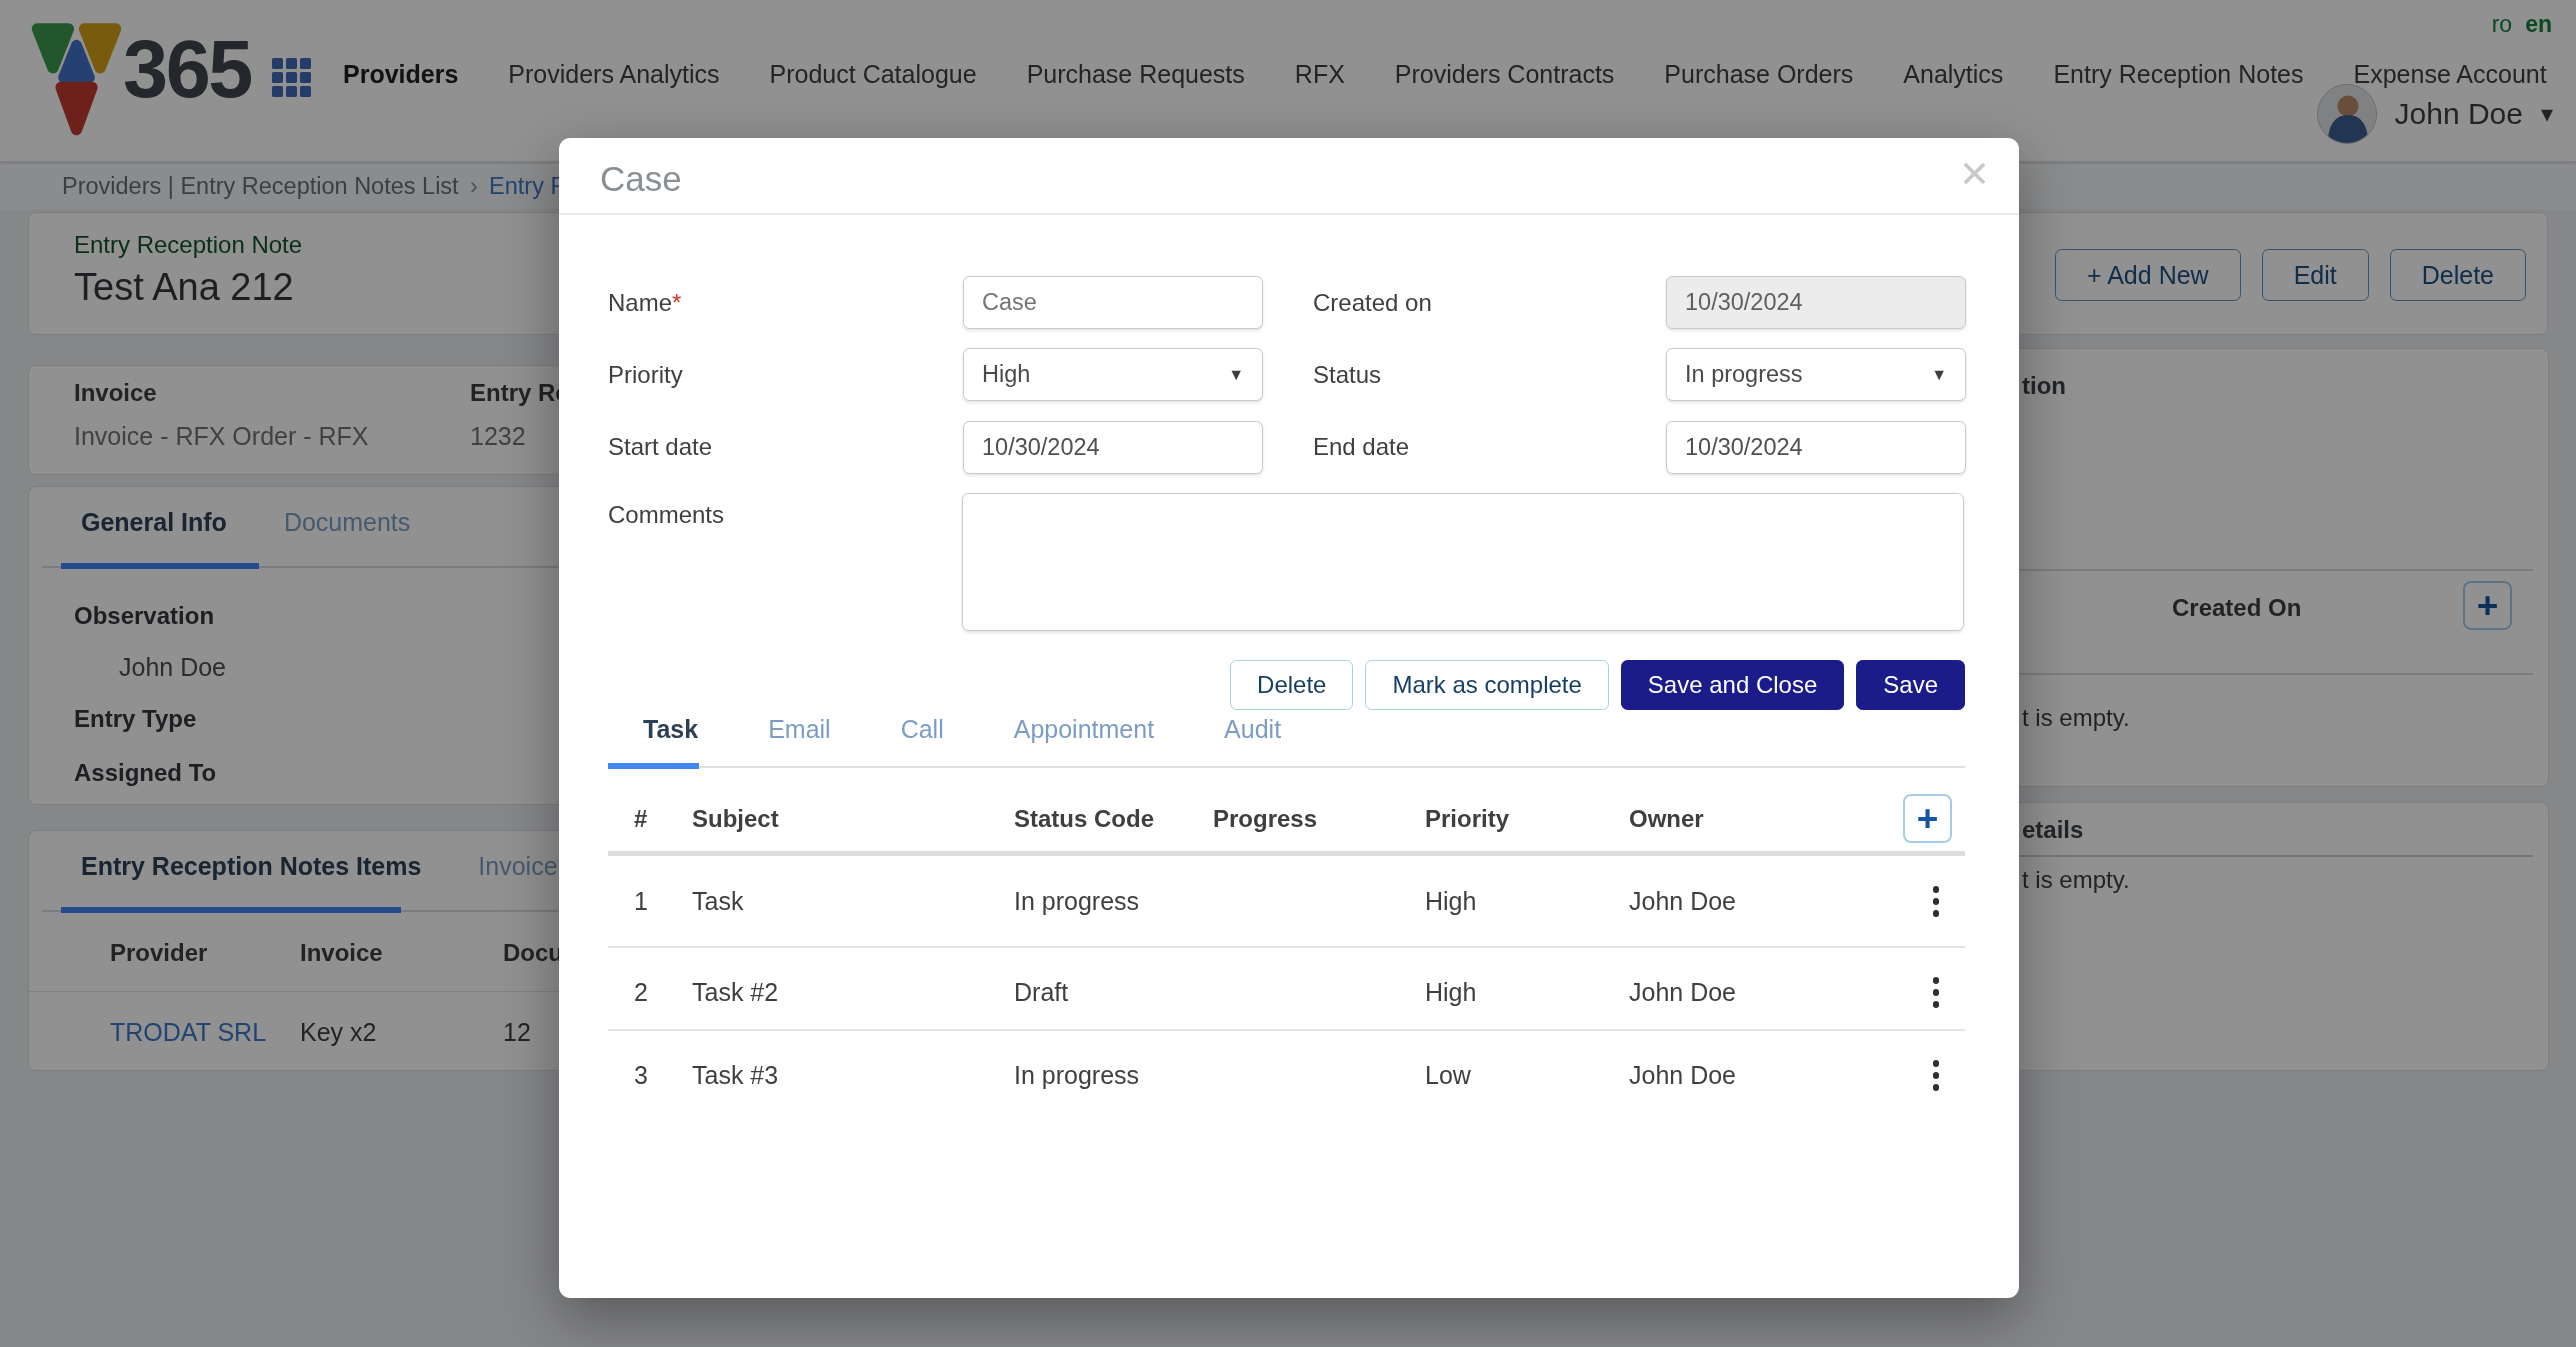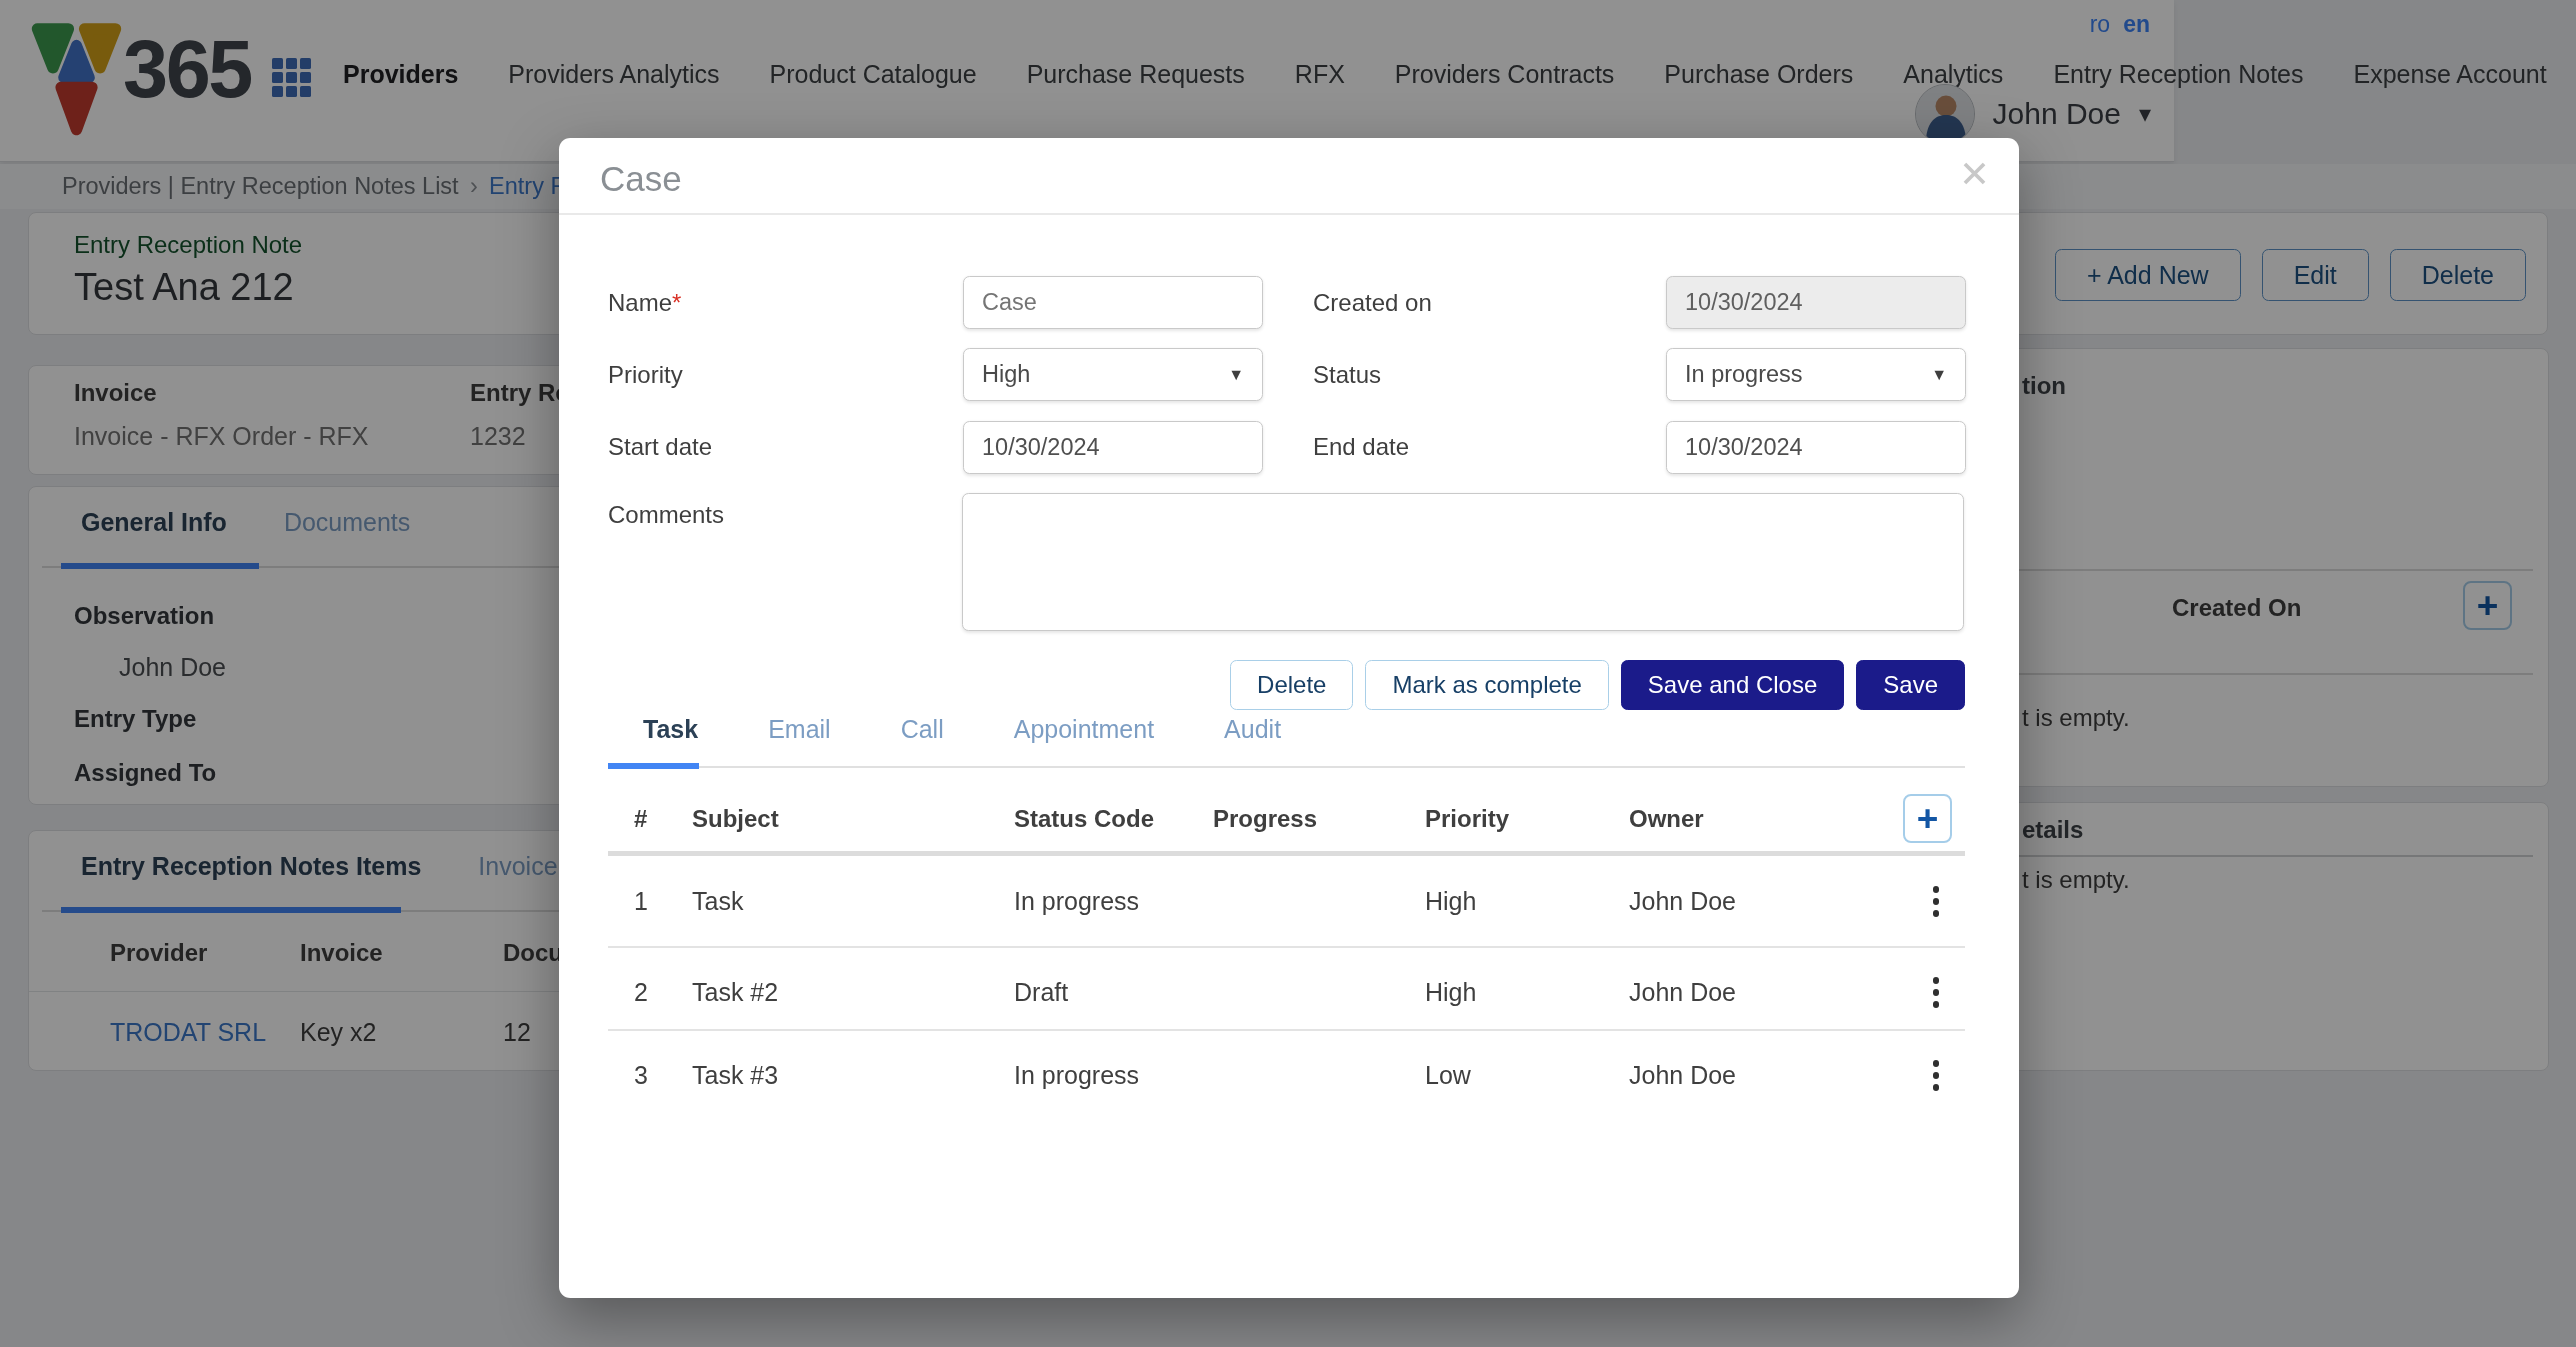--- a/index.html
+++ b/index.html
@@ -3,31 +3,31 @@
 <meta charset="utf-8">
 <style>
   * { margin:0; padding:0; box-sizing:border-box; }
   html,body { width:2576px; height:1348px; }
   body { font-family:"Liberation Sans", sans-serif; color:#3f3f3f; }
   #stage { position:relative; width:2576px; height:1348px; background:#eceef1; overflow:hidden; }
 
   
   .bg-layer { position:absolute; inset:0; }
 
-  header.topbar { position:absolute; left:0; top:0; width:2174px; height:162px; background:#ffffff;
+  header.topbar { position:absolute; left:0; top:0; width:2576px; height:162px; background:#ffffff;
     border-bottom:1.6px solid #d9dbde; box-shadow:0 3.2px 6.5px rgba(0,0,0,.08); }
   .logo-wrap { position:absolute; left:31px; top:19.4px; width:91px; height:122px; }
   .brand { position:absolute; left:123px; top:29px; font-size:81px; font-weight:700; letter-spacing:-2.4px; color:#40454c; line-height:1; }
   .apps-grid { position:absolute; left:272px; top:58px; width:39px; height:39px; display:grid;
     grid-template-columns:repeat(3,1fr); gap:3.2px; cursor:pointer; }
   .apps-grid span { background:#3e6cb8; border-radius:1.6px; }
   nav.mainnav { position:absolute; left:343px; top:0; height:162px; display:flex; align-items:flex-start; gap:50px; padding-top:60px; }
   nav.mainnav .nav-item { font-size:25px; color:#3c4043; white-space:nowrap; cursor:pointer; }
   nav.mainnav .nav-item.active { font-weight:700; color:#202124; }
-  .lang { position:absolute; right:24px; top:11.3px; font-size:23px; color:#3b82f6;text-align:center; }
+  .lang { position:absolute; right:24px; top:11.3px; font-size:23px; color:#15803d;text-align:center; }
   .lang .ro { font-weight:400; margin-right:13px; cursor:pointer; }
   .lang .en { font-weight:700; cursor:pointer; }
   .userchip { position:absolute; right:23px; top:84px; display:flex; align-items:center; gap:18px; cursor:pointer; }
   .avatar { width:60px; height:60px; border-radius:50%; border:1.6px solid #b9bdc1; overflow:hidden; background:#dfe3e7; }
   .username { font-size:30px; color:#3b3f45; }
   .chev { font-size:24px; color:#3b3f45; }
 
   .breadcrumb { position:absolute; left:0; top:164px; width:2576px; height:45px; background:#f5f6f8;
     display:flex; align-items:center; padding-left:62px; font-size:23.5px; color:#6a6f74; }
   .breadcrumb .sep { margin:0 11.3px; color:#8a8f94; }

